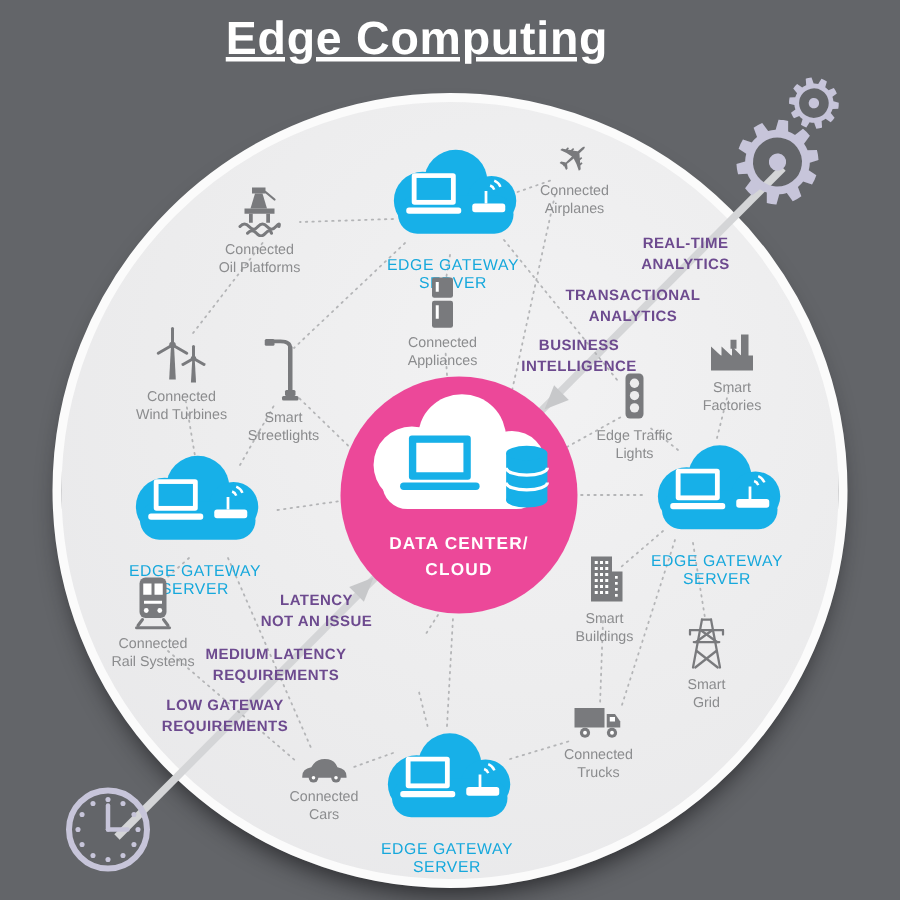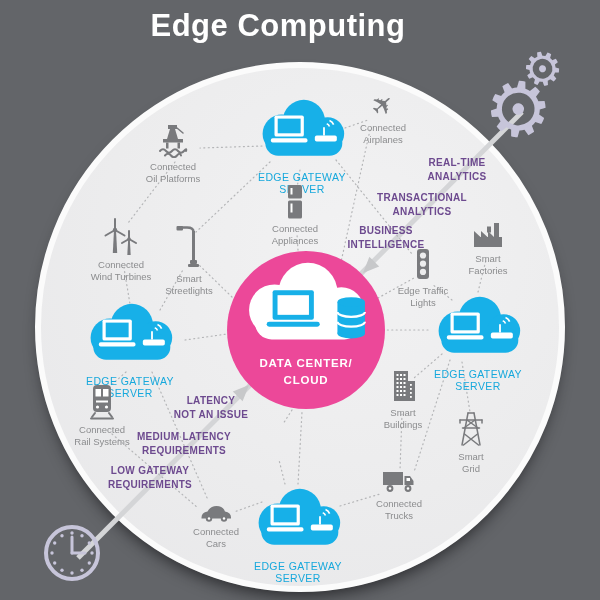--- a/index.html
+++ b/index.html
@@ -1,19 +1,19 @@
 <!DOCTYPE html>
 <html><head>
 <meta charset="utf-8">
 <style>
   html,body{margin:0;padding:0;}
   .stage{position:relative;width:600px;height:600px;background:#636569;overflow:hidden;
          font-family:"Liberation Sans",sans-serif;}
   .title{position:absolute;left:0;top:8px;width:556px;text-align:center;color:#ffffff;
-         font-size:31px;font-weight:bold;letter-spacing:.5px;margin:0;}
+         font-size:31px;font-weight:bold;letter-spacing:.5px;margin:0;text-decoration:underline;}
   .big-circle{position:absolute;left:35px;top:62px;width:530px;height:530px;border-radius:50%;
          background:radial-gradient(circle at 60% 35%, #f2f2f3 0%, #ececed 55%, #e7e7e9 100%);
          border:6px solid #fbfbfb;box-sizing:border-box;
          box-shadow:0 10px 16px -6px rgba(22,22,24,.75);}
   svg.lines{position:absolute;left:0;top:0;z-index:1;}
   .dot{stroke:#b4b5b7;stroke-width:1.2;stroke-dasharray:1 3.4;stroke-linecap:round;}
   .band{stroke:#d4d5d7;stroke-width:5;}
   .arrowhead{fill:#c7c8ca;}
   .node{position:absolute;z-index:2;display:flex;flex-direction:column;align-items:center;gap:3px;}
   .dev{width:90px;}

